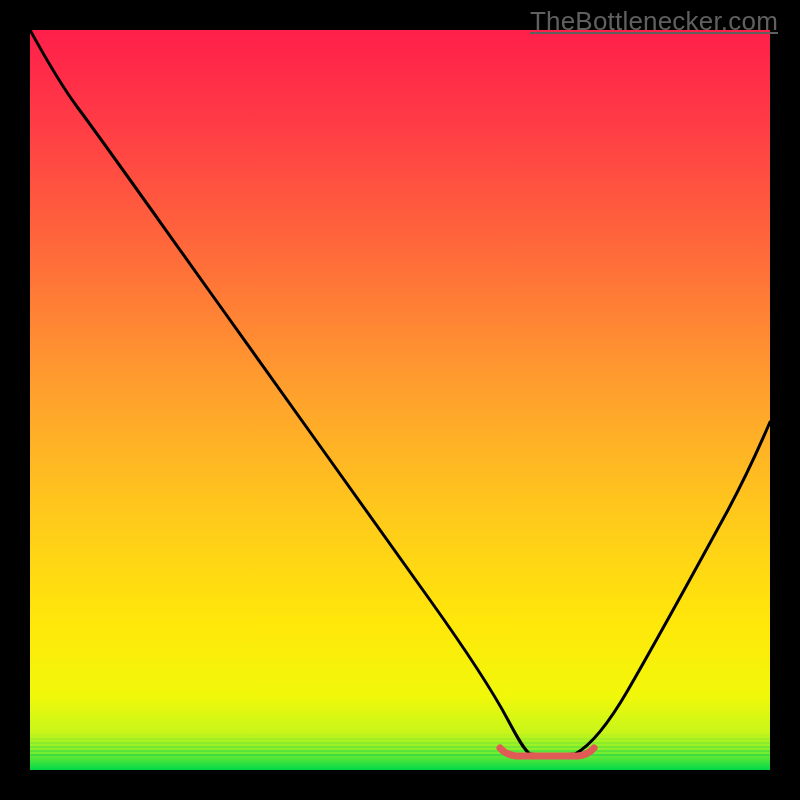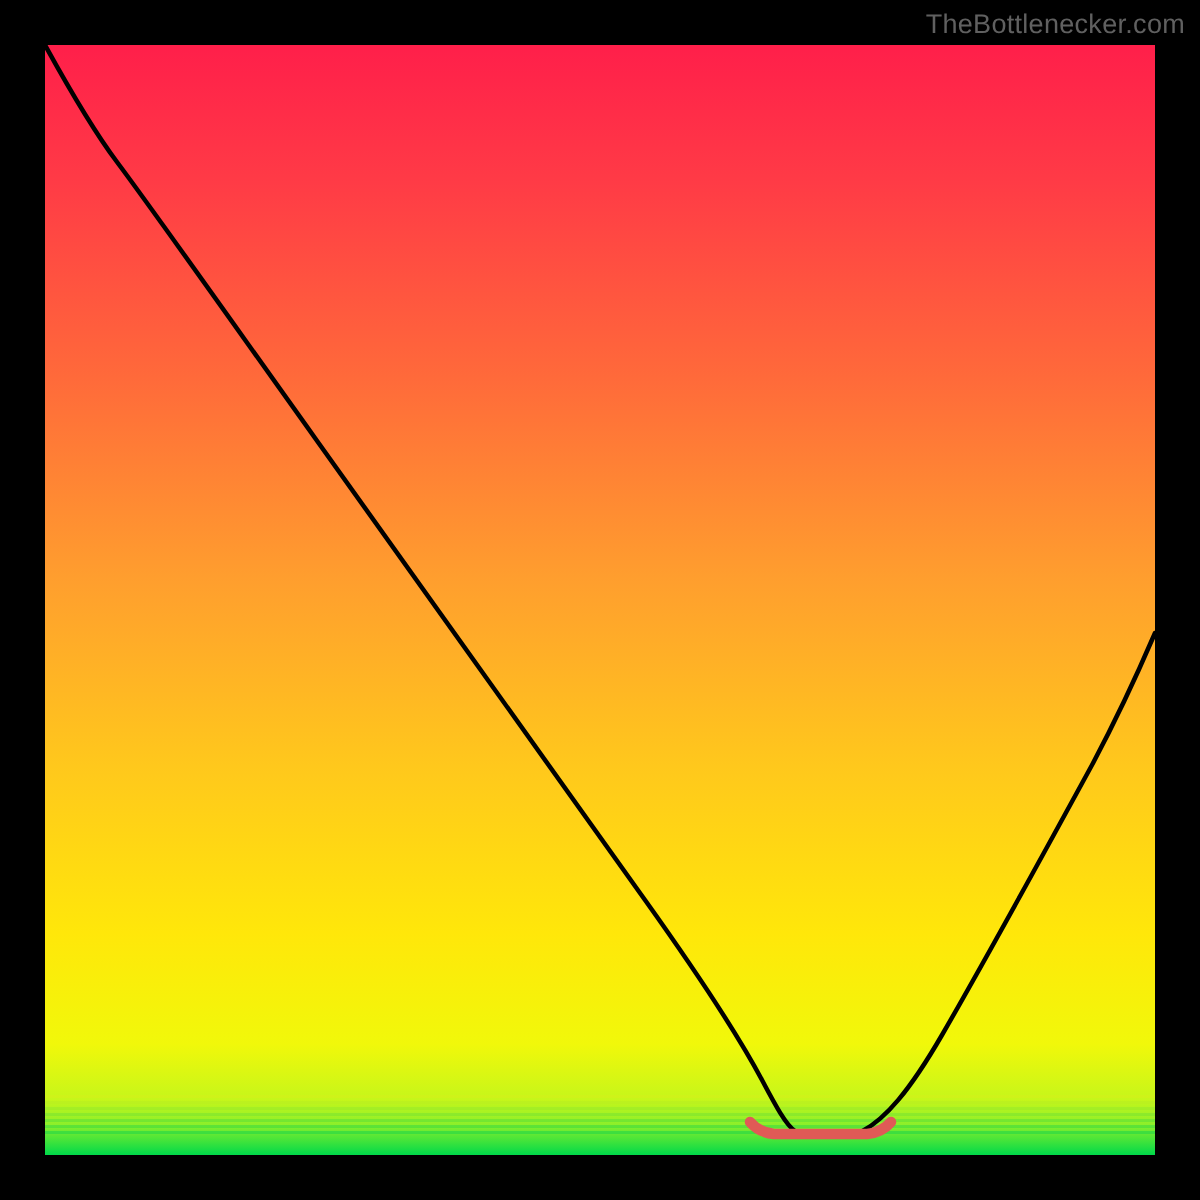--- a/index.html
+++ b/index.html
@@ -7,26 +7,27 @@
     padding: 0;
     width: 800px;
     height: 800px;
     background: #000;
     position: relative;
     font-family: Arial, Helvetica, sans-serif;
   }
   .watermark {
     position: absolute;
     top: 6px;
-    right: 10px;
+    right: 22px;
     color: #606060;
-    font-size: 18px;
+    font-size: 26px;
     font-weight: 500;
     letter-spacing: 0.2px;
     z-index: 10;
+    text-decoration: underline;
   }
   .frame {
     position: absolute;
     left: 30px;
     top: 30px;
     width: 740px;
     height: 740px;
     background: #000;
   }
   svg.plot {

